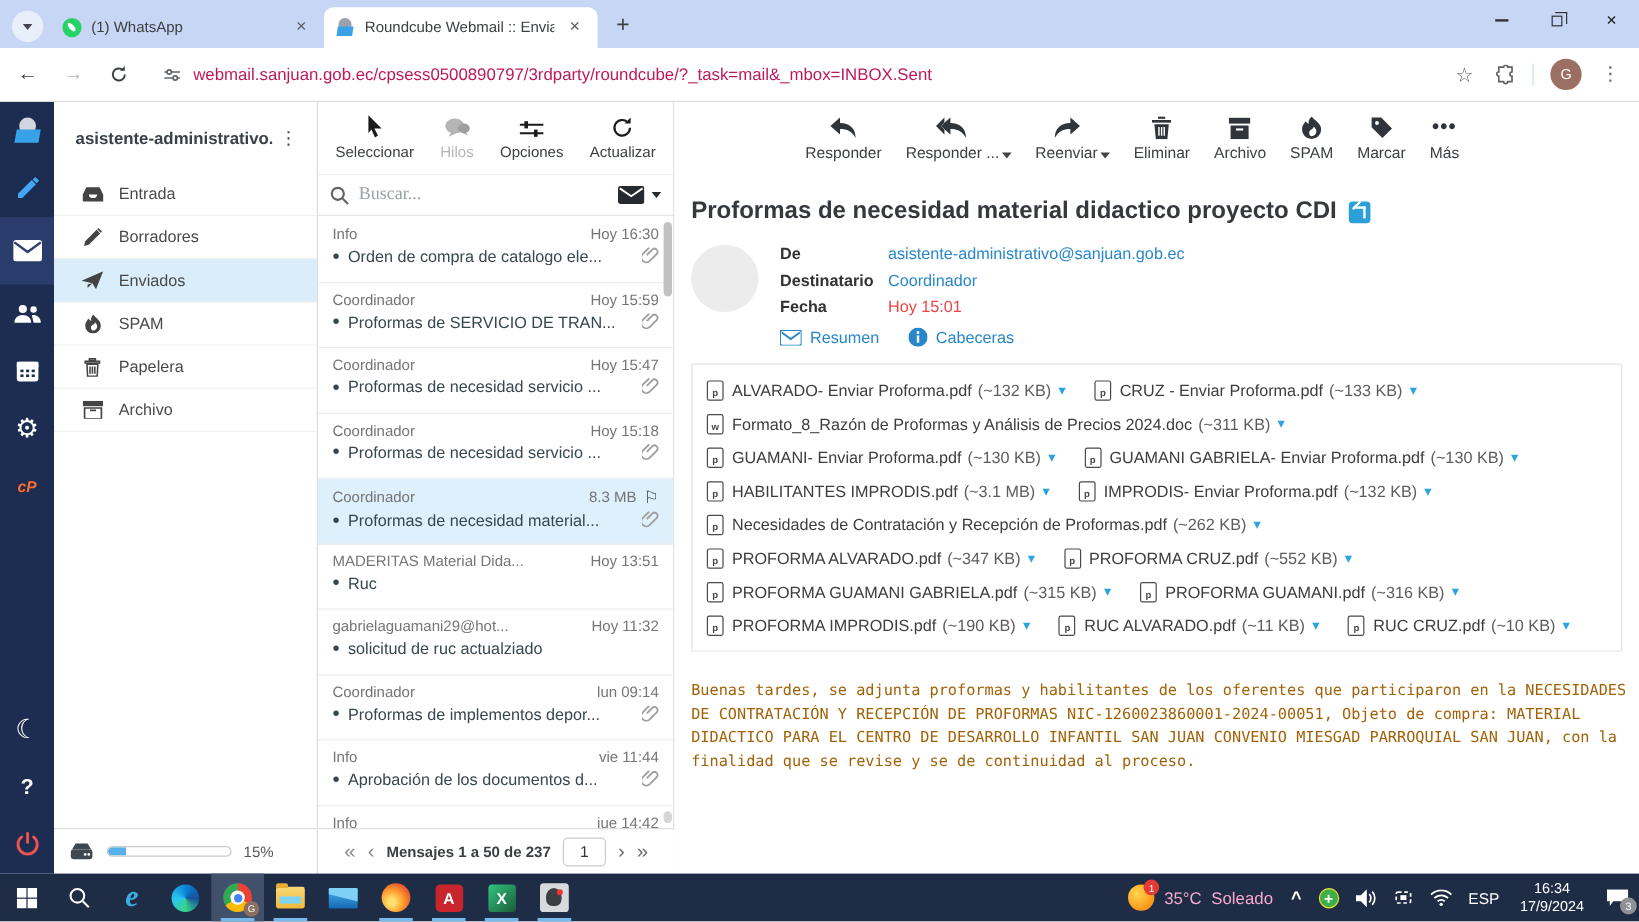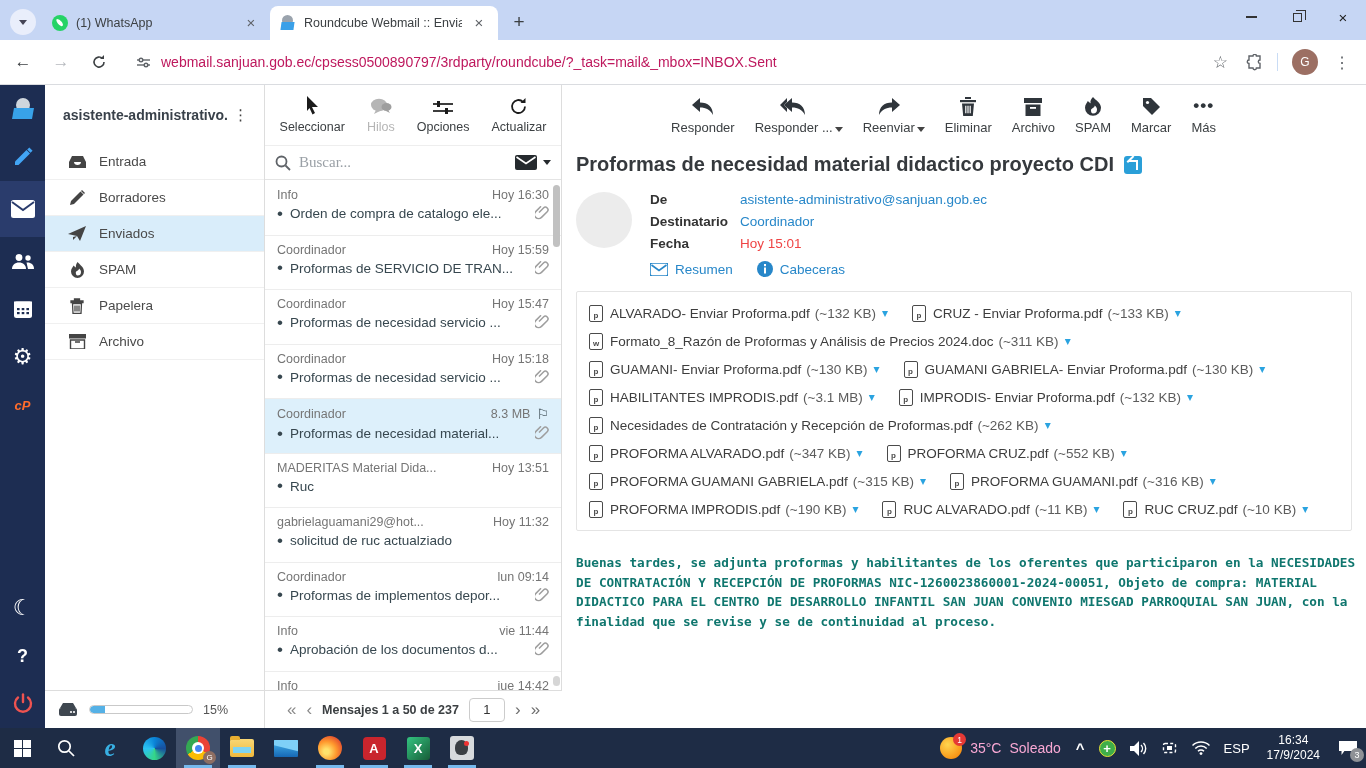--- a/index.html
+++ b/index.html
@@ -101,21 +101,21 @@
   .pager .pgbtn.darker { color:#6e6e6e; }
   .pagebox { width:36px; height:24px; border:1px solid #ccc; border-radius:4px; text-align:center; font-size:13px; color:#333; line-height:22px; background:#fff; }
   .range { font-weight:bold; color:#3c4043; font-size:12.5px; }
 
   
   .mail { position:absolute; left:562px; top:0; width:804px; height:643px; background:#fff; }
   .mtoolbar { height:60px; display:flex; align-items:flex-start; justify-content:flex-end; gap:20px; padding:9px 150px 0 0; }
   .mtoolbar .tbtn { font-size:13px; }
   .caret-mini { width:0; height:0; border-left:4px solid transparent; border-right:4px solid transparent; border-top:5px solid #444; margin-left:2px; align-self:flex-end; margin-bottom:3px; }
   .mt-group { display:flex; }
-  .mbody { position:absolute; left:14px; top:68px; width:778px; }
+  .mbody { position:absolute; left:14px; top:80px; width:778px; }
   .subjrow { display:flex; align-items:center; gap:10px; }
   .subject { font-size:20px; font-weight:bold; color:#35393d; white-space:nowrap; }
   .extlink { width:18px; height:18px; background:#2a9fd8; border-radius:3px; position:relative; cursor:pointer; flex:0 0 18px; }
   .extlink:before { content:""; position:absolute; left:4px; top:4px; width:8px; height:8px; border-top:2px solid #fff; border-right:2px solid #fff; }
   .extlink:after { content:""; position:absolute; left:4px; top:5px; width:9px; height:2px; background:#fff; transform:rotate(-45deg); transform-origin:left bottom; }
   .hdrblock { display:flex; margin-top:16px; }
   .bigavatar { width:56px; height:56px; border-radius:50%; background:#ececec; flex:0 0 56px; }
   .fields { margin-left:18px; font-size:13.5px; }
   .frow { display:flex; margin-bottom:7px; }
   .flabel { width:90px; font-weight:bold; color:#333; }
@@ -124,21 +124,21 @@
   .hdrlinks { display:flex; gap:24px; margin-top:10px; align-items:center; font-size:13.5px; }
   .hlink { display:flex; align-items:center; gap:7px; cursor:pointer; }
   .attbox { margin-top:14px; border:1px solid #e4e4e4; border-radius:2px; padding:7px 12px; width:776px; }
   .attrow { display:flex; flex-wrap:wrap; }
   .att { display:flex; align-items:center; height:28px; margin-right:24px; font-size:13.5px; cursor:pointer; }
   .att .aname { color:#3d3d3d; margin:0 5px 0 7px; white-space:nowrap; }
   .att .asize { color:#5c5c5c; margin-right:6px; white-space:nowrap; }
   .att .acaret { color:#2aa3e0; font-size:12px; }
   .docico { width:14px; height:17px; border:1.3px solid #4a4a4a; border-radius:2px; position:relative; display:flex; align-items:flex-end; justify-content:center; flex:0 0 14px; }
   .docico span { font-size:8px; font-weight:bold; color:#4a4a4a; line-height:10px; }
-  .bodytext { margin-top:22px; width:782px; font-family:"DejaVu Sans Mono","Liberation Mono",monospace; font-size:12.7px; line-height:19.5px; color:#0f766e;font-weight:bold; }
+  .bodytext { margin-top:22px; width:782px; font-family:"DejaVu Sans Mono","Liberation Mono",monospace; font-size:12.7px; line-height:19.5px; color:#a16207; }
 
   
   .taskbar { position:absolute; left:0; top:728px; width:1366px; height:40px; background:#1e2c45; display:flex; align-items:center; }
   .tk { width:44px; height:40px; display:flex; align-items:center; justify-content:center; position:relative; cursor:pointer; }
   .tk.open:after { content:""; position:absolute; left:8px; bottom:0; width:28px; height:3px; background:#76b9ed; }
   .tk.activeapp { background:#41506b; }
   .chrome-ico { width:24px; height:24px; border-radius:50%; background:conic-gradient(#ea4335 0 33%, #fbbc05 0 66%, #34a853 0 100%); position:relative; }
   .chrome-ico:before { content:""; position:absolute; left:6px; top:6px; width:12px; height:12px; border-radius:50%; background:#fff; }
   .chrome-ico:after { content:""; position:absolute; left:8.5px; top:8.5px; width:7px; height:7px; border-radius:50%; background:#4285f4; }
   .gbadge { position:absolute; right:4px; bottom:4px; width:13px; height:13px; border-radius:50%; background:#8d6e63; color:#fff; font-size:8px; display:flex; align-items:center; justify-content:center; }

